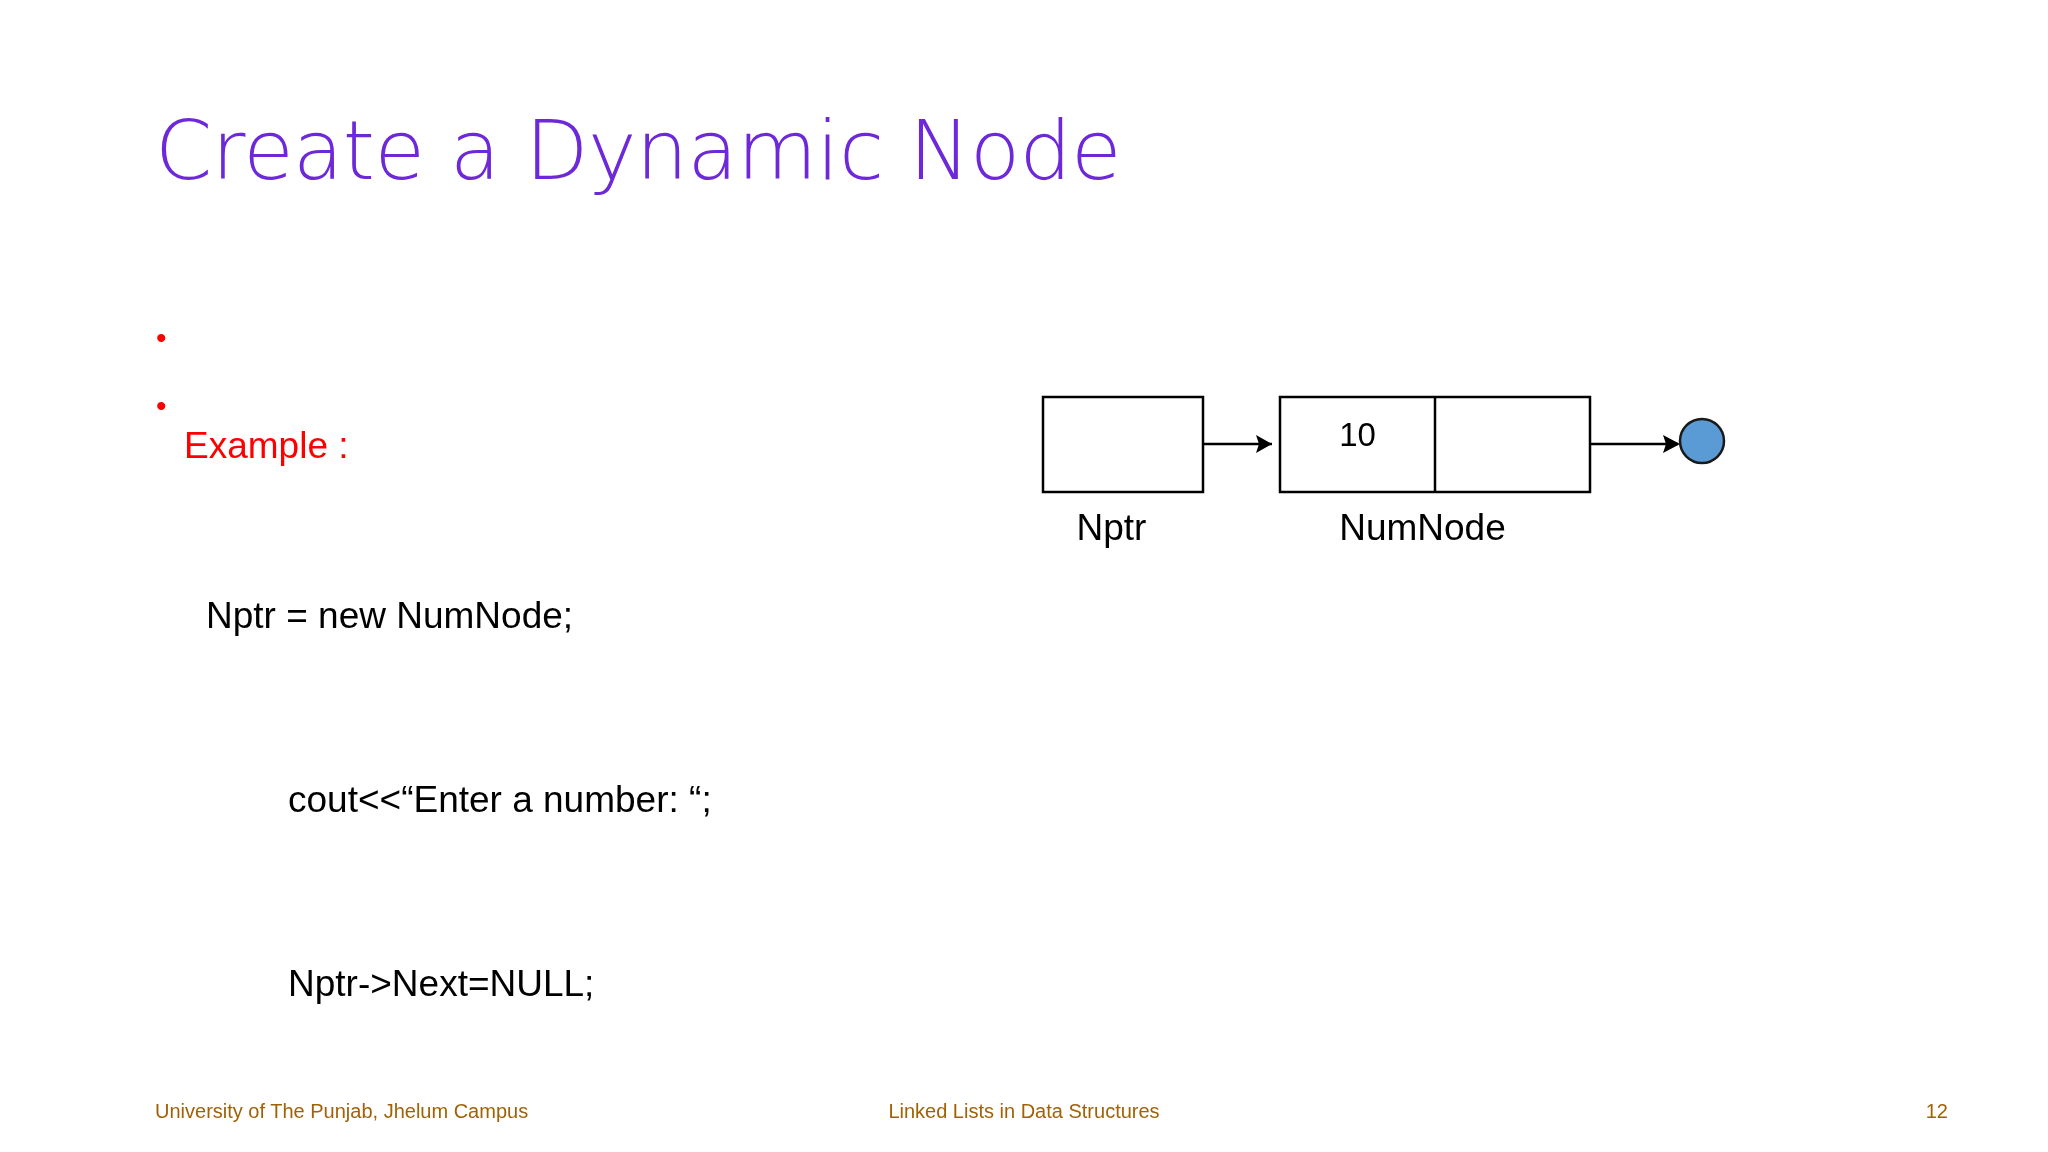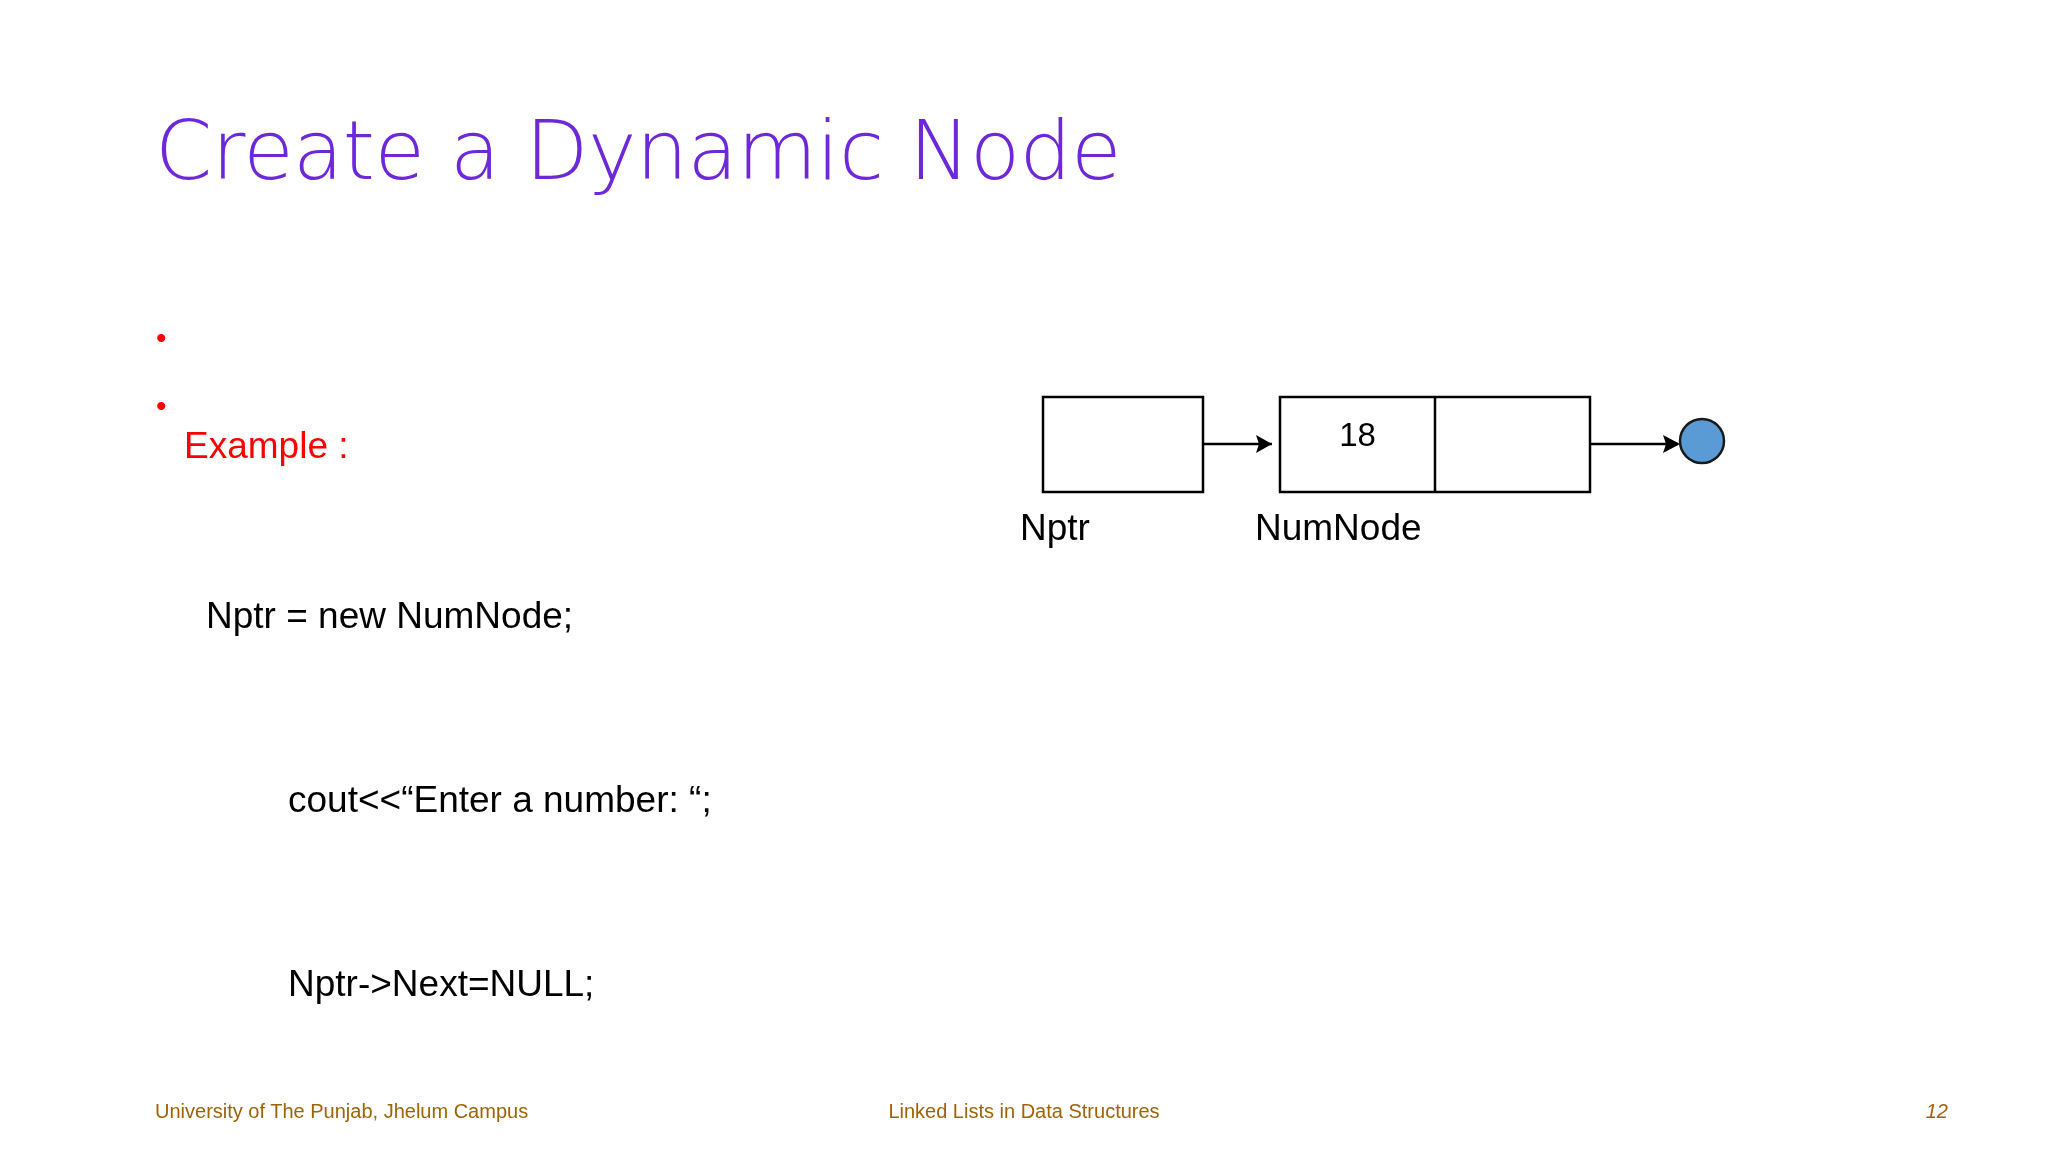--- a/index.html
+++ b/index.html
@@ -92,20 +92,21 @@
     width: 760px;
     height: 200px;
   }
   .diagram svg { display: block; }
 
   .diag-label {
     position: absolute;
     font-size: 37px;
     line-height: 46px;
     color: #000000;
+    text-align: center;
     white-space: nowrap;
   }
   .label-nptr {
     left: 0px;
     top: 125px;
     width: 183px;
   }
   .label-numnode {
     left: 235px;
     top: 125px;
@@ -143,21 +144,20 @@
     right: 0;
     top: 18px;
     text-align: center;
     white-space: nowrap;
   }
   .footer-page {
     position: absolute;
     right: 100px;
     top: 18px;
     white-space: nowrap;
-    font-style: italic;
   }
 </style>
 </head>
 <body>
 
 <div class="slide">
 
   <div class="slide-title">Create a Dynamic Node</div>
 
   <div class="body-area">
@@ -188,21 +188,21 @@
 
       <rect x="260" y="17" width="310" height="95" fill="#ffffff" stroke="#000000" stroke-width="2.5"></rect>
       <line x1="415" y1="17" x2="415" y2="112" stroke="#000000" stroke-width="2.5"></line>
 
       <line x1="570" y1="64" x2="658" y2="64" stroke="#000000" stroke-width="2.5"></line>
       <path d="M660 64 L643 55 L646 64 L643 73 Z" fill="#000000"></path>
 
       <circle cx="682" cy="61" r="22" fill="#5B9BD5" stroke="#1A1A1A" stroke-width="2.5"></circle>
     </svg>
 
-    <div class="cell-value">18</div>
+    <div class="cell-value">10</div>
 
     <div class="diag-label label-nptr">Nptr</div>
 
     <div class="diag-label label-numnode">NumNode</div>
   </div>
 
   <div class="footer">
     <div class="footer-left">University of The Punjab, Jhelum Campus</div>
     <div class="footer-center">Linked Lists in Data Structures</div>
     <div class="footer-page">12</div>

